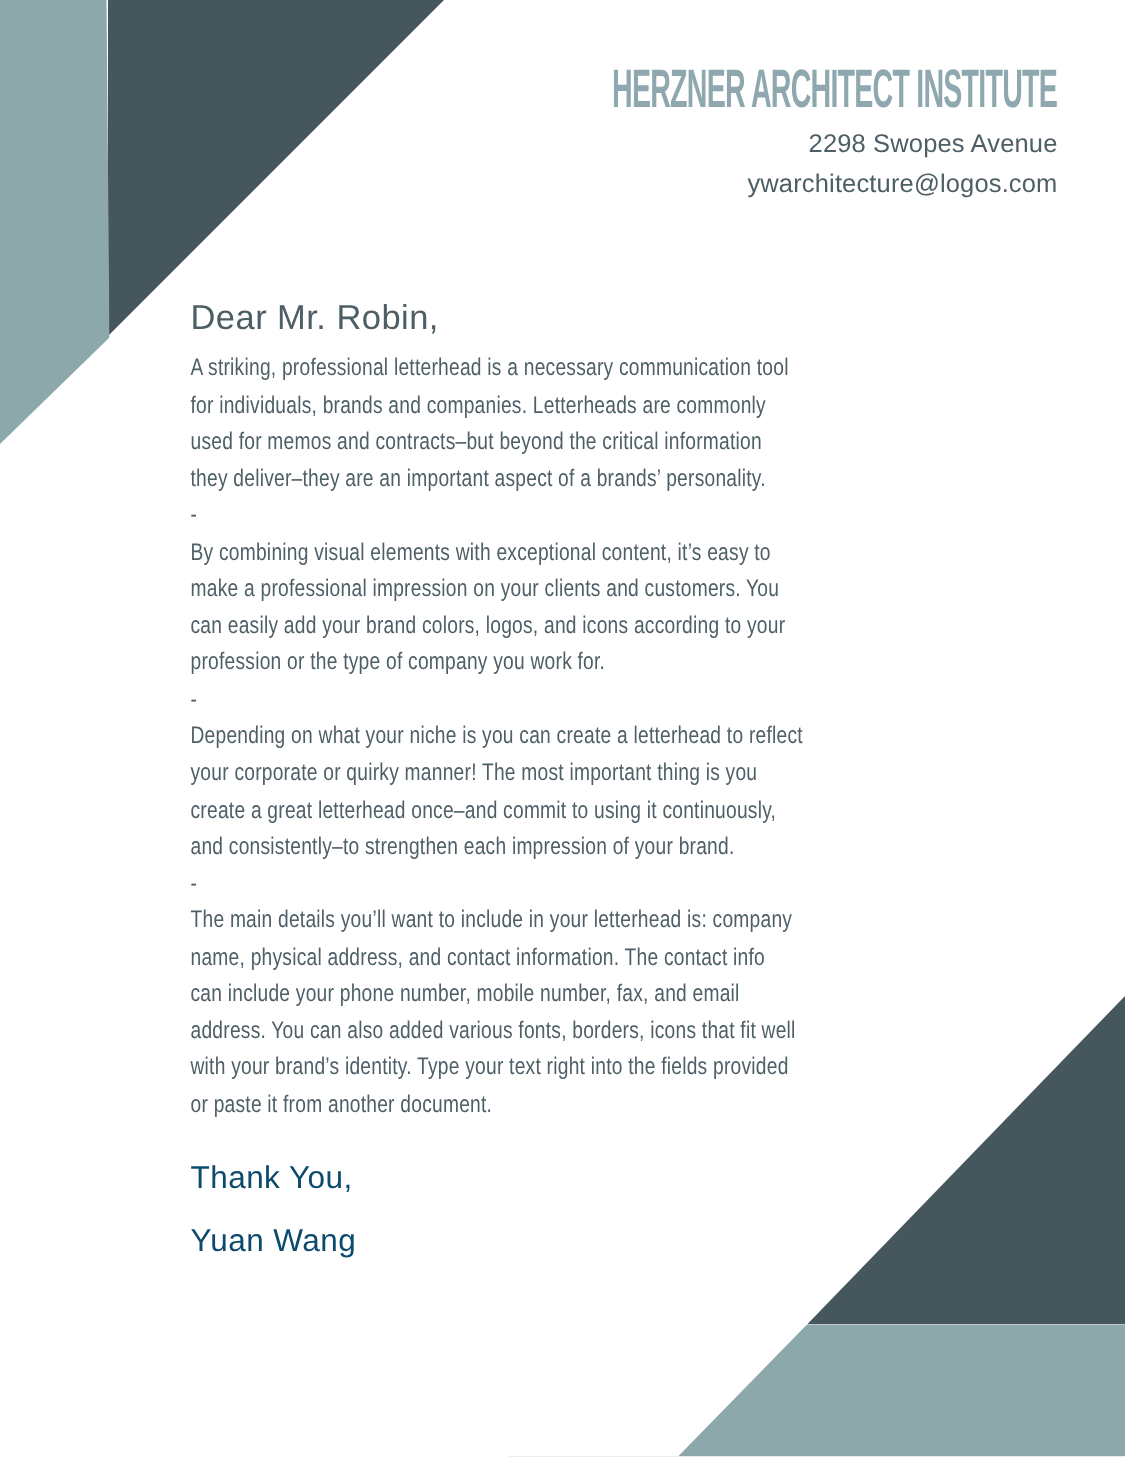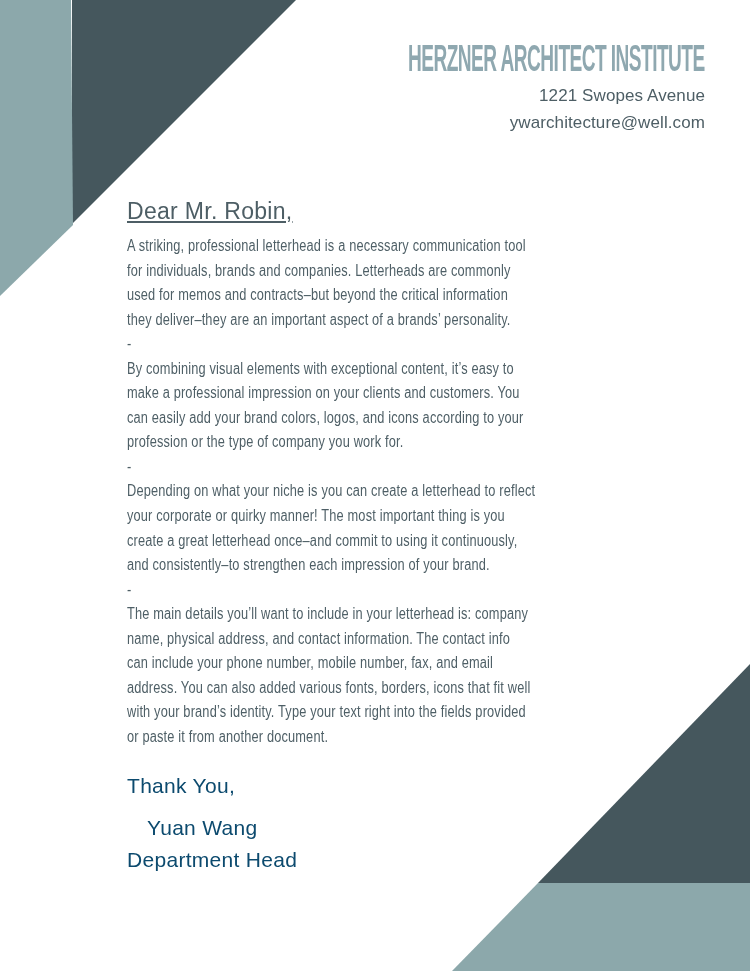--- a/index.html
+++ b/index.html
@@ -50,21 +50,20 @@
 
   .greeting {
     position: absolute;
     left: 127px;
     top: 198px;
     font-size: 23px;
     color: #4d5e65;
     letter-spacing: 0.3px;
     z-index: 2;
     white-space: nowrap;
-    text-decoration: underline;
   }
   .body-lines {
     position: absolute;
     left: 127px;
     top: 234px;
     width: 640px;
     font-size: 16px;
     line-height: 24.55px;
     color: #4e5f66;
     letter-spacing: 0.2px;
@@ -77,38 +76,38 @@
   .closing, .signer, .signer-title {
     position: absolute;
     left: 127px;
     font-size: 21px;
     color: #0c4a6e;
     letter-spacing: 0.3px;
     z-index: 2;
     white-space: nowrap;
   }
   .closing      { top: 774px; }
-  .signer       { top: 816px; margin-left: 20px; }
+  .signer       { top: 816px; }
   .signer-title { top: 848px; }
 </style>
 </head>
 <body>
 
 <div class="page">
 
   <div class="decor decor-top-dark"></div>
   <div class="decor decor-top-light"></div>
   <div class="decor decor-bottom-dark"></div>
   <div class="decor decor-bottom-light"></div>
 
   <div class="header">
     <div class="company">HERZNER ARCHITECT INSTITUTE</div>
     <div class="address">
-      <div>1221 Swopes Avenue</div>
-      <div>ywarchitecture@well.com</div>
+      <div>2298 Swopes Avenue</div>
+      <div>ywarchitecture@logos.com</div>
     </div>
   </div>
 
   <div class="greeting">Dear Mr. Robin,</div>
 
   <div class="body-lines">
     <div class="line">A striking, professional letterhead is a necessary communication tool</div>
     <div class="line">for individuals, brands and companies. Letterheads are commonly</div>
     <div class="line">used for memos and contracts–but beyond the critical information</div>
     <div class="line">they deliver–they are an important aspect of a brands’ personality.</div>
@@ -126,15 +125,14 @@
     <div class="line">The main details you’ll want to include in your letterhead is: company</div>
     <div class="line">name, physical address, and contact information. The contact info</div>
     <div class="line">can include your phone number, mobile number, fax, and email</div>
     <div class="line">address. You can also added various fonts, borders, icons that fit well</div>
     <div class="line">with your brand’s identity. Type your text right into the fields provided</div>
     <div class="line">or paste it from another document.</div>
   </div>
 
   <div class="closing">Thank You,</div>
   <div class="signer">Yuan Wang</div>
-  <div class="signer-title">Department Head</div>
 
 </div>
 
 </body></html>

